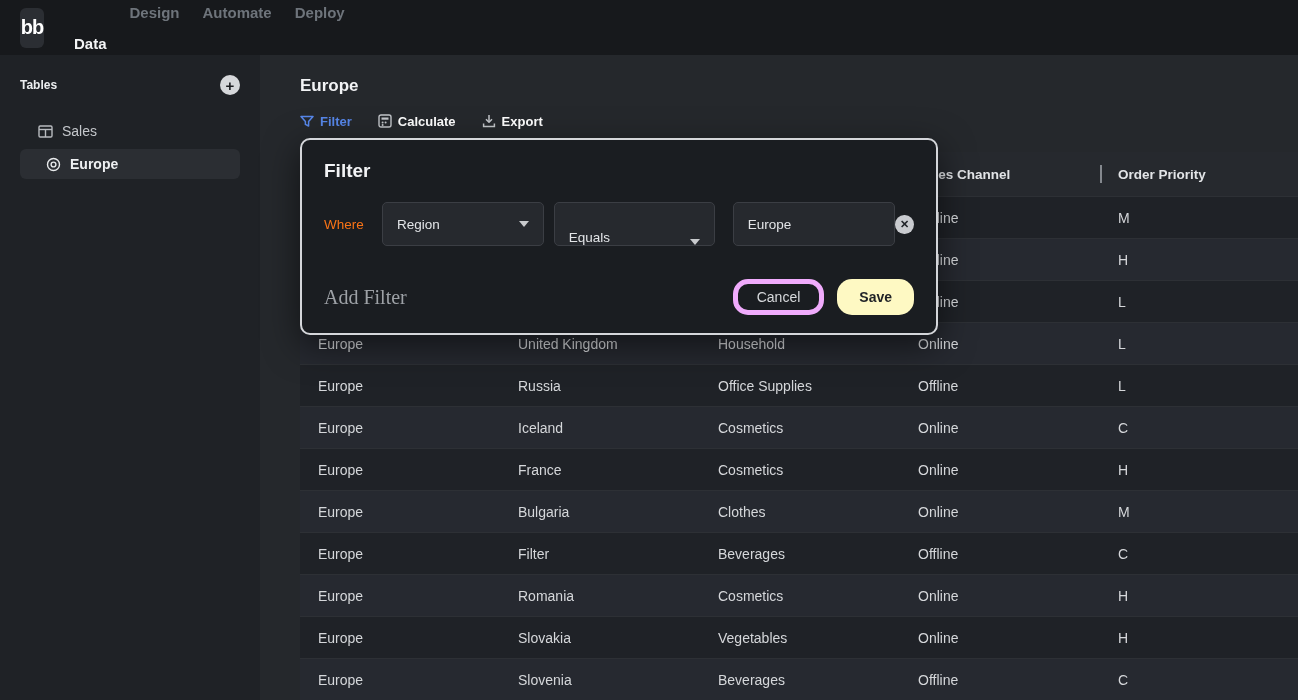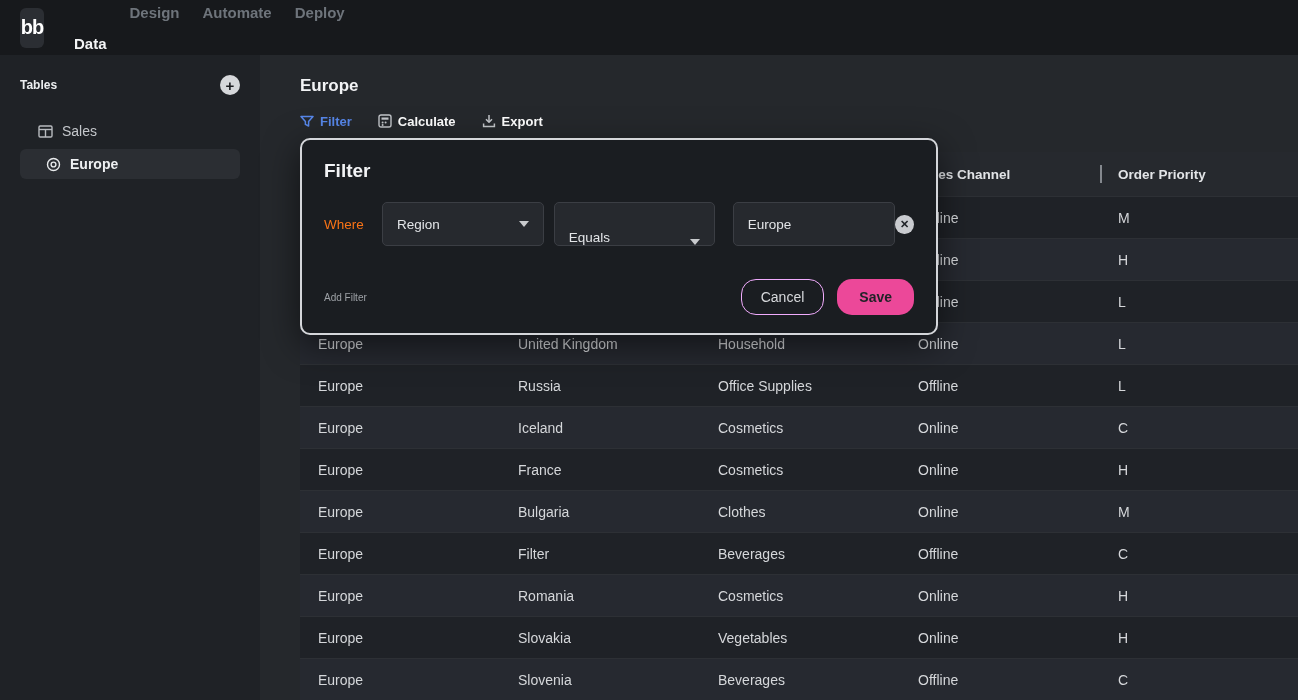--- a/index.html
+++ b/index.html
@@ -59,26 +59,26 @@
     display:flex; align-items:center; padding:0 14px; color:#e3e5e8; font-size:13.5px; cursor:pointer; }
   .dropdown { justify-content:space-between; }
   .dd-col { width:165px; margin-right:10px; }
   .dd-op  { width:164px; margin-right:18px;align-items:flex-end; }
   .val-input { width:166px; cursor:text; }
   .clear-btn { margin-left:auto; width:19px; height:19px; border-radius:50%; background:#c9cbcf;
     color:#22252a; display:flex; align-items:center; justify-content:center;
     font-size:11px; font-weight:700; cursor:pointer; line-height:1; }
   .modal-footer { position:absolute; left:22px; right:22px; bottom:18px;
     display:flex; align-items:center; }
-  .add-filter { color:#9da1a6; font-size:10px; cursor:pointer; }
+  .add-filter { color:#9da1a6; font-size:20px; cursor:pointer;font-family:Liberation Serif, serif; }
   .btns { margin-left:auto; display:flex; gap:13px; }
   .btn { height:36px; border-radius:15px; font-size:14px; display:flex; align-items:center;
     cursor:pointer; font-family:"Liberation Sans", sans-serif; }
-  .btn-cancel { padding:0 19px; border:1px solid #f0abfc; color:#d7d9dc; background:transparent; }
-  .btn-save { padding:0 22px; background:#ec4899; color:#1f2226; font-weight:600; border:none; }
+  .btn-cancel { padding:0 19px; border:5px solid #f0abfc; color:#d7d9dc; background:transparent; }
+  .btn-save { padding:0 22px; background:#fef9c3; color:#1f2226; font-weight:600; border:none; }
 </style>
 </head>
 <body>
 
 <div class="topnav">
   <div class="logo-box">
     <span>bb</span>
   </div>
   <div class="nav-items">
     <span class="nav-item active">Data</span>

